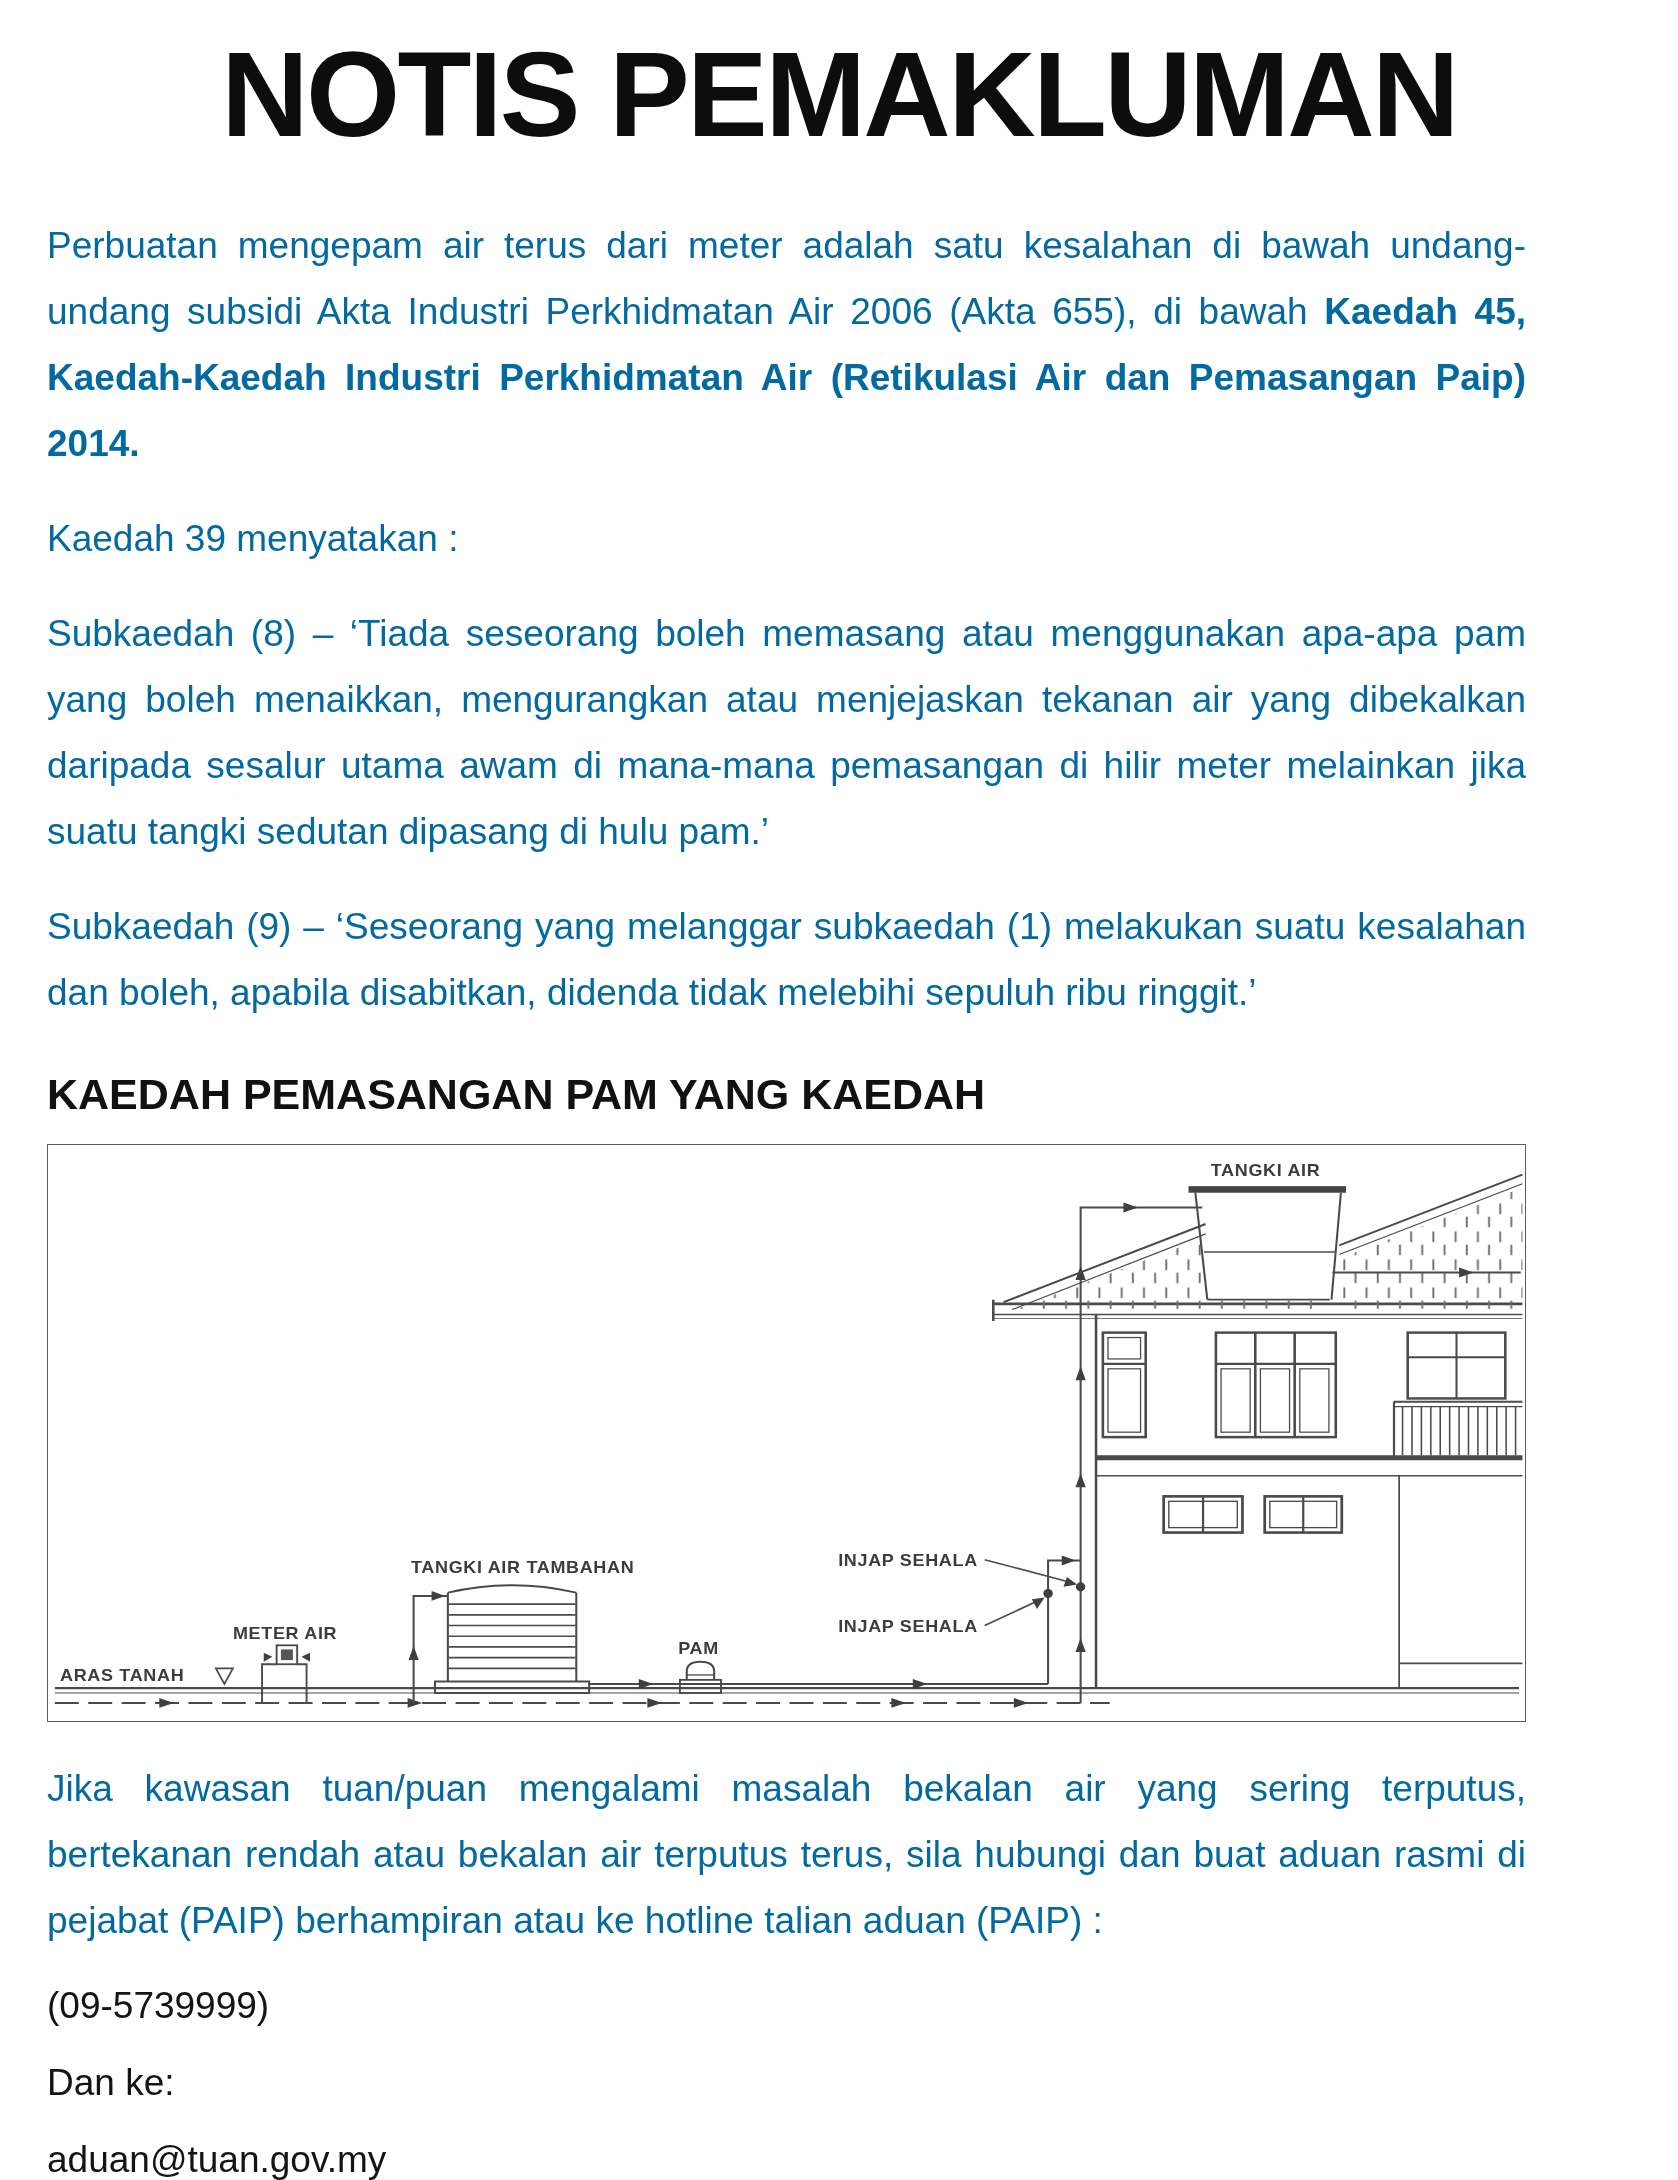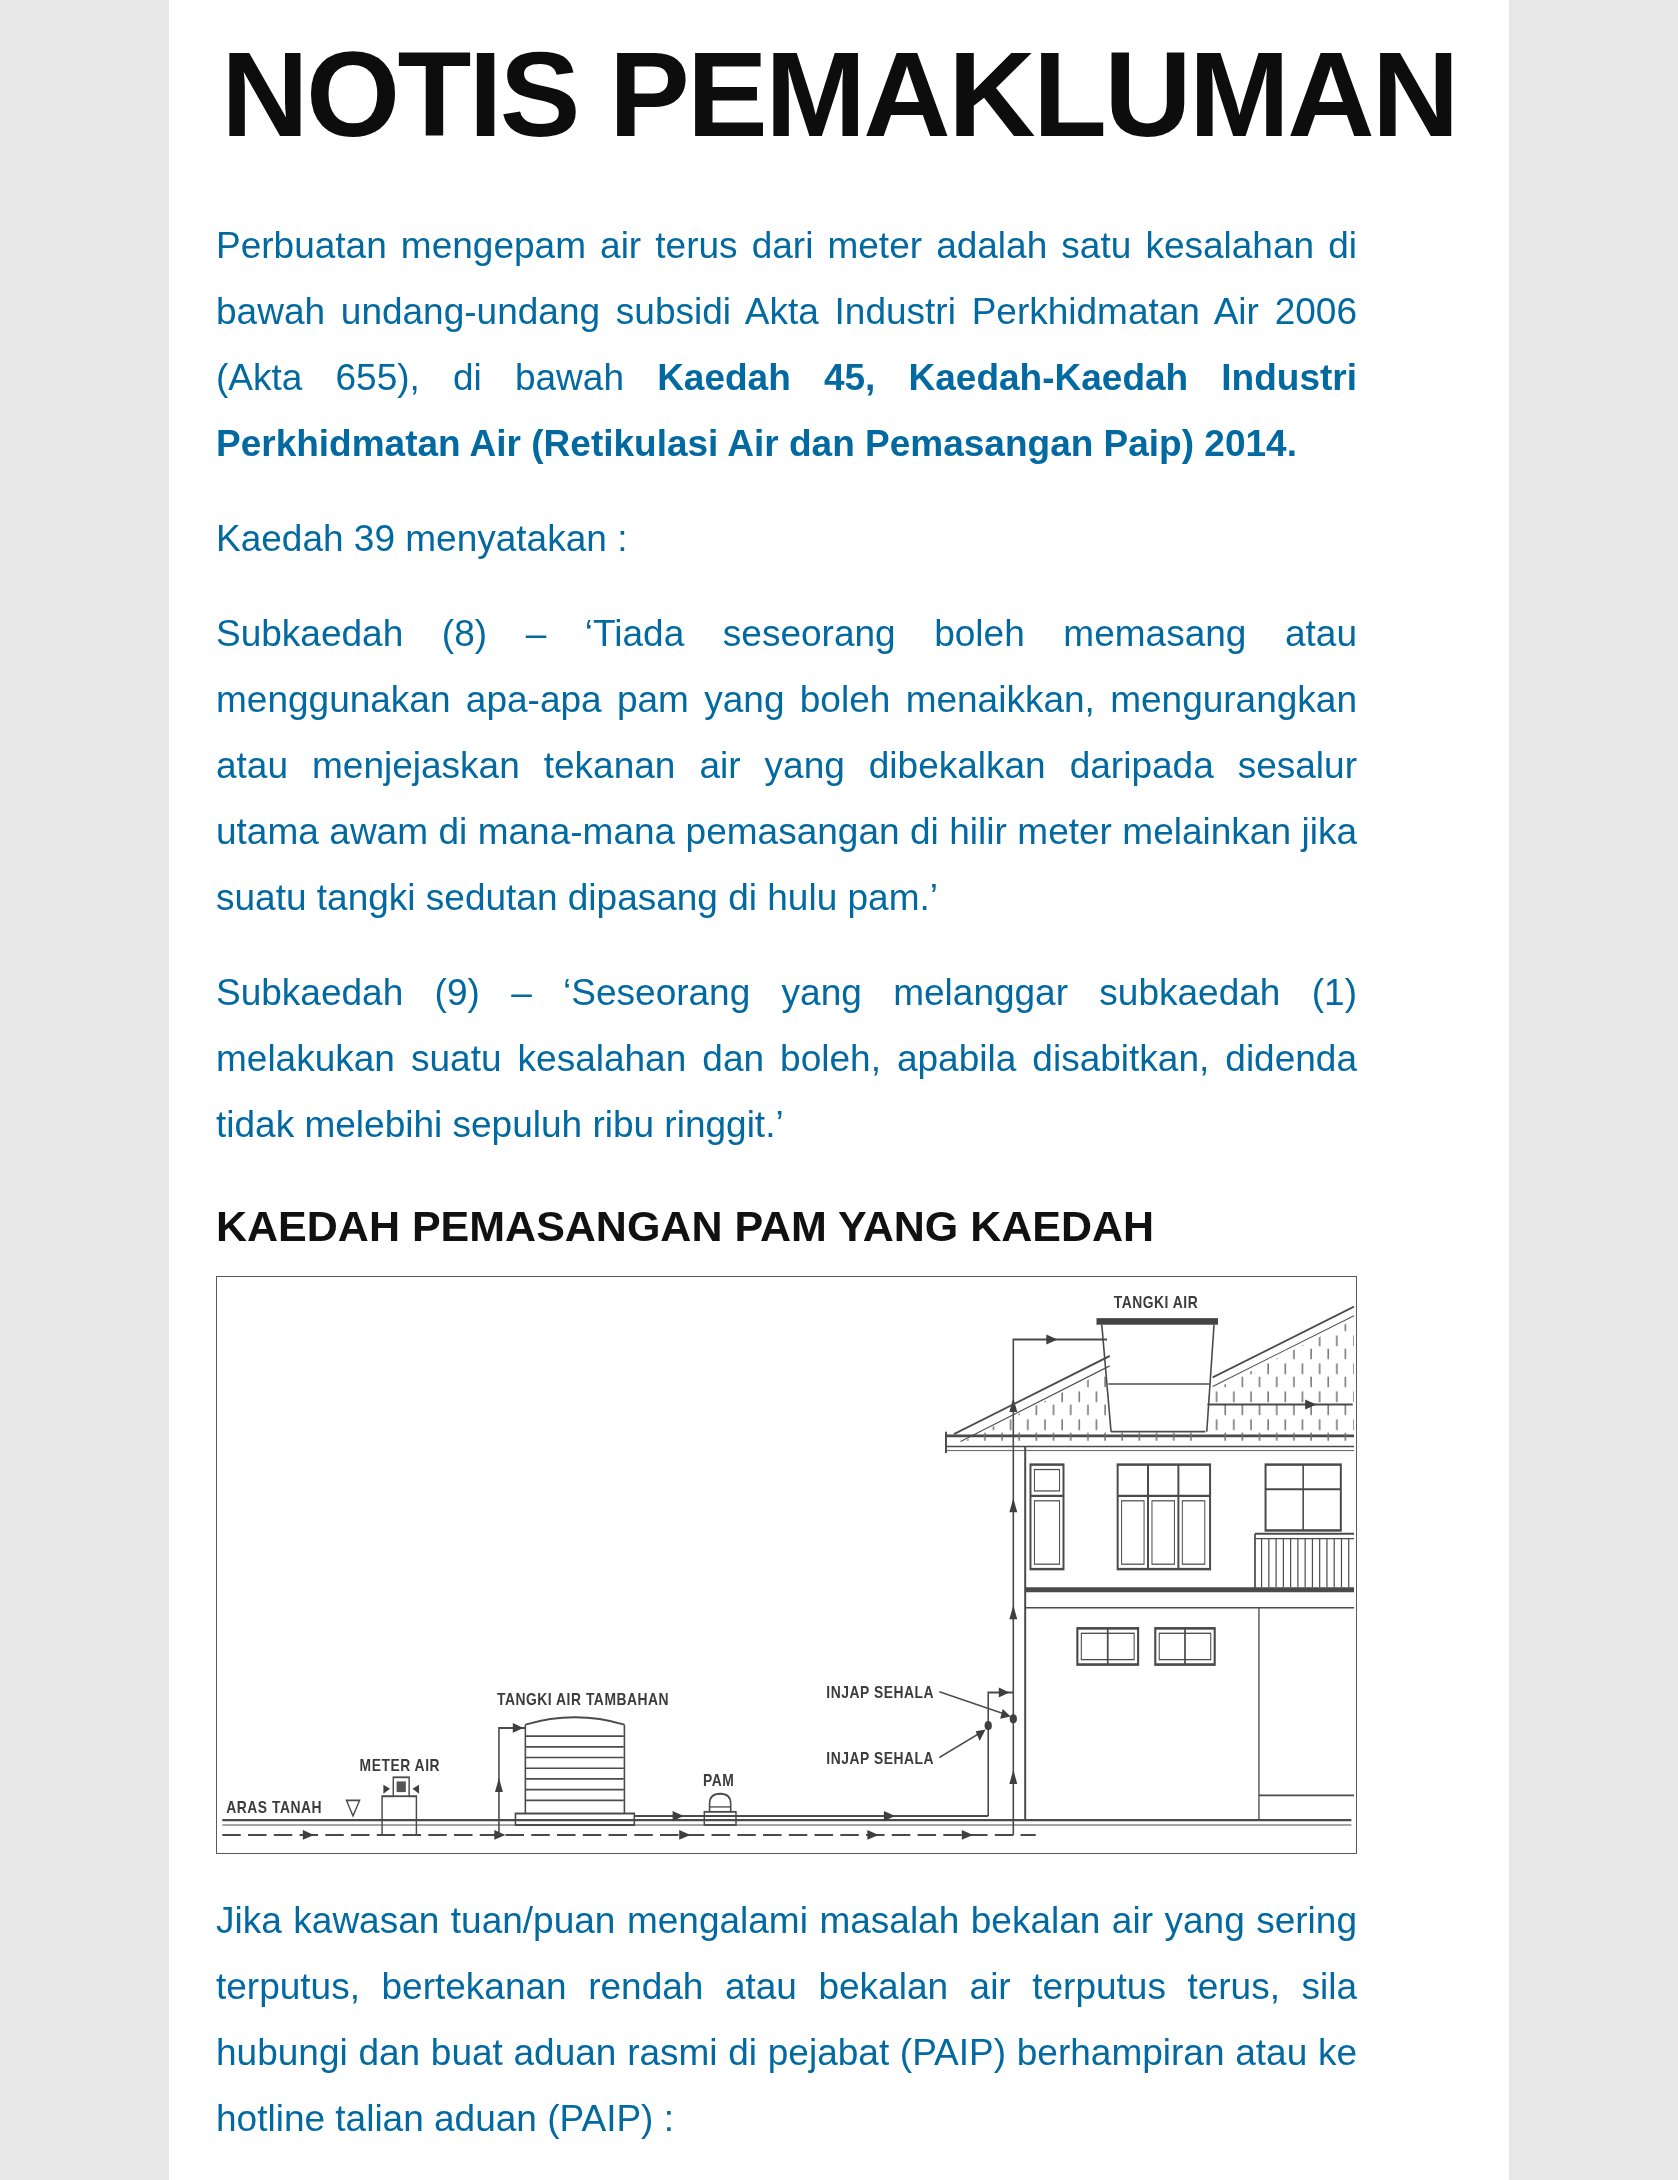--- a/index.html
+++ b/index.html
@@ -1,19 +1,19 @@
 <!DOCTYPE html>
 <html style="font-size:13.6px"><head>
 <meta charset="utf-8">
 <style>
   * { margin:0; padding:0; box-sizing:border-box; }
   html,body { background:#e8e8e8; }
   .page {
     position:relative;
-    width:1340px; height:2181px;
+    width:1678px; height:2181px;
     margin:0 auto;
     background:#ffffff;
     font-family:"Liberation Sans", sans-serif;
     color:#141414;
     overflow:hidden;
   }
   .doc-title {
     margin-top:22px;
     text-align:center;
     font-size:121px;
@@ -267,18 +267,19 @@
           <rect class="ln" x="1427" y="433" width="78" height="32" stroke-width="1.6"></rect>
           <line class="ln" x1="1466" y1="427" x2="1466" y2="471" stroke-width="2.6"></line>
         </g>
       </svg>
     </div>
 
     <p class="body closing">Jika kawasan tuan/puan mengalami masalah bekalan air yang sering terputus, bertekanan rendah atau bekalan air terputus terus, sila hubungi dan buat aduan rasmi di pejabat (PAIP) berhampiran atau ke hotline talian aduan (PAIP) :</p>
 
     <p class="single">(09-5739999)</p>
 
+    <p class="single">Dan ke:</p>
 
     <p class="single">aduan@tuan.gov.my</p>
 
   </div>
 </div>
 
 
 </body></html>

